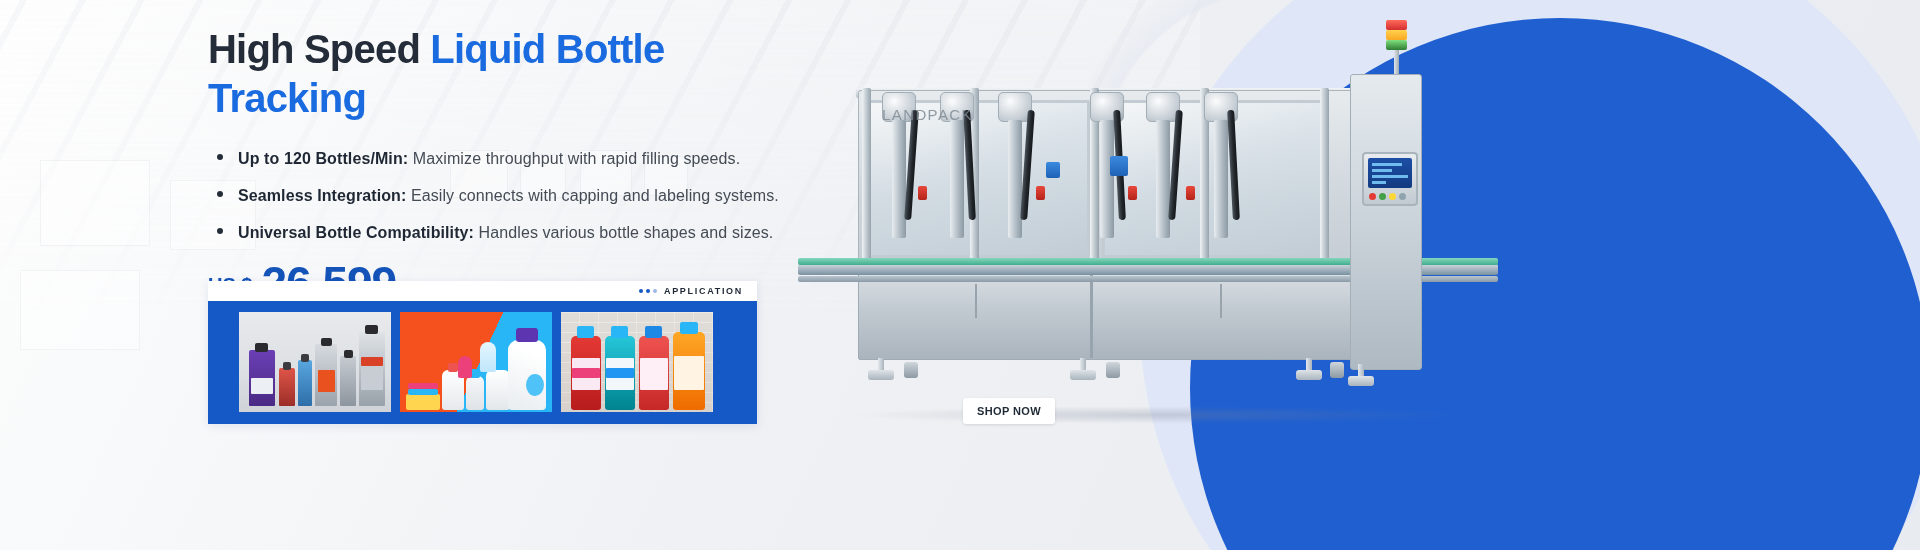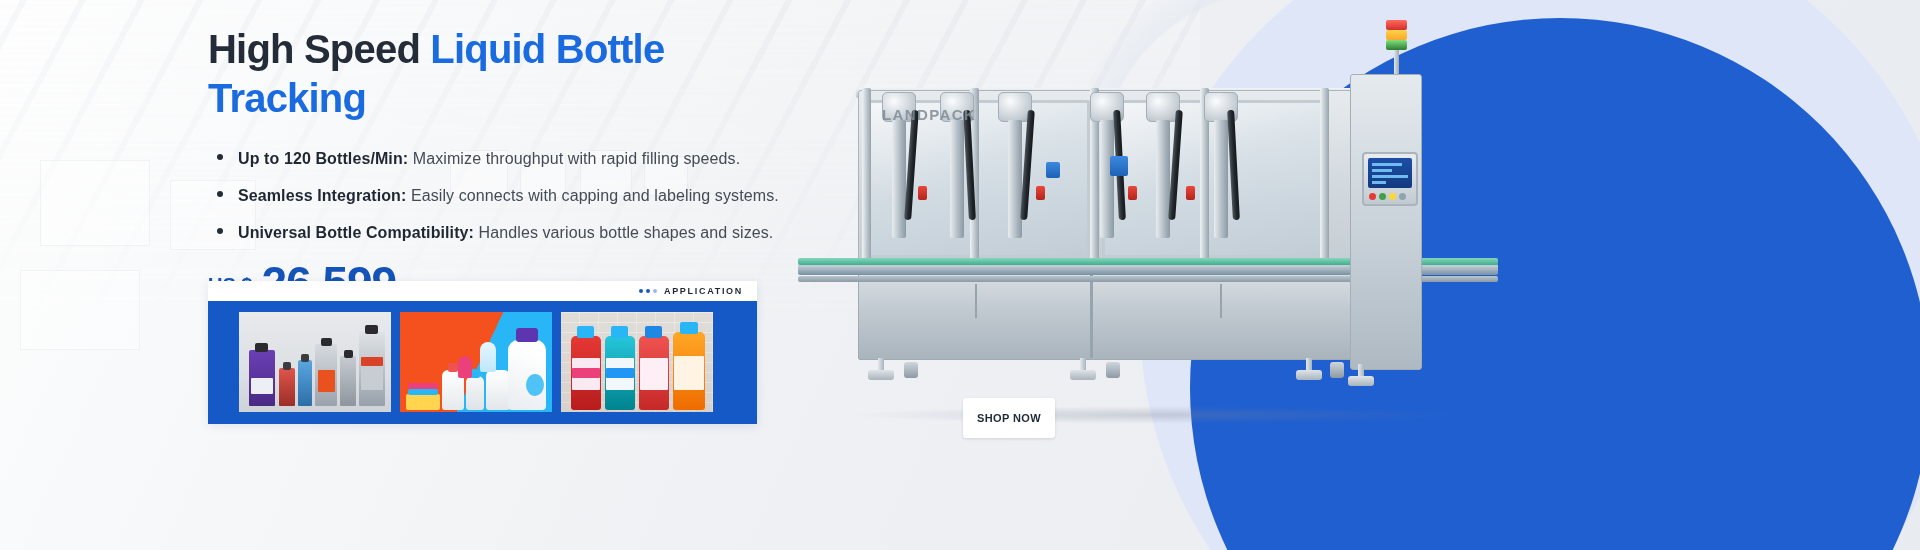--- a/index.html
+++ b/index.html
@@ -311,29 +311,29 @@
     position: absolute; width: 6px; height: 14px;
     background: linear-gradient(90deg,#e4e9ec,#a9b4bd);
   }
   .caster {
     position: absolute; width: 14px; height: 16px; border-radius: 3px;
     background: linear-gradient(180deg,#cfd6dc,#8d99a3);
   }
 
   .brand {
     position: absolute; left: 92px; top: 92px;
-    font-size: 15px; font-weight: 700; letter-spacing: 1.4px;
+    font-size: 15px; font-weight: 400; letter-spacing: 1.4px;
     color: #7f8b95;
     opacity: .85;
   }
 
   
   .shop-btn {
     position: absolute; left: 963px; top: 398px;
-    width: 92px; height: 40px;
+    width: 92px; height: 26px;
     background: #ffffff;
     border-radius: 3px;
     display: flex; align-items: center; justify-content: center;
     font-size: 11px; font-weight: 600; letter-spacing: .4px;
     color: #1f2a36;
     box-shadow: 0 1px 3px rgba(0,0,0,.12);
     cursor: pointer;
   }
 </style>
 </head>

